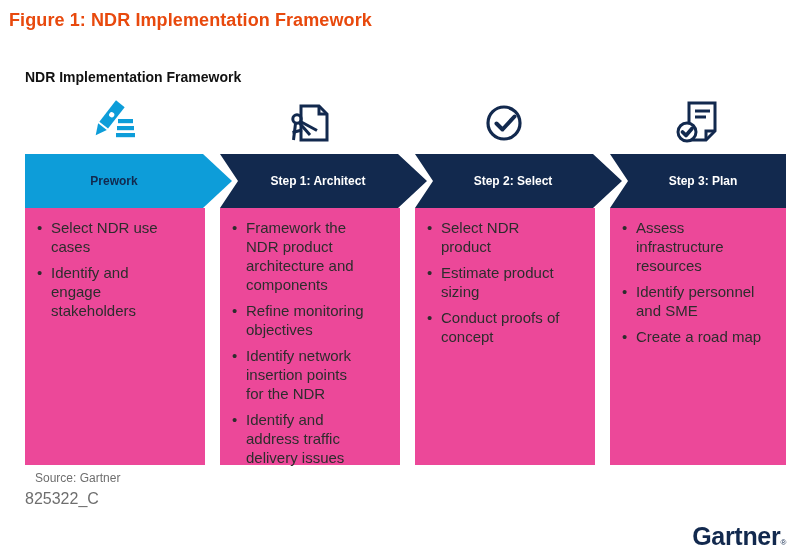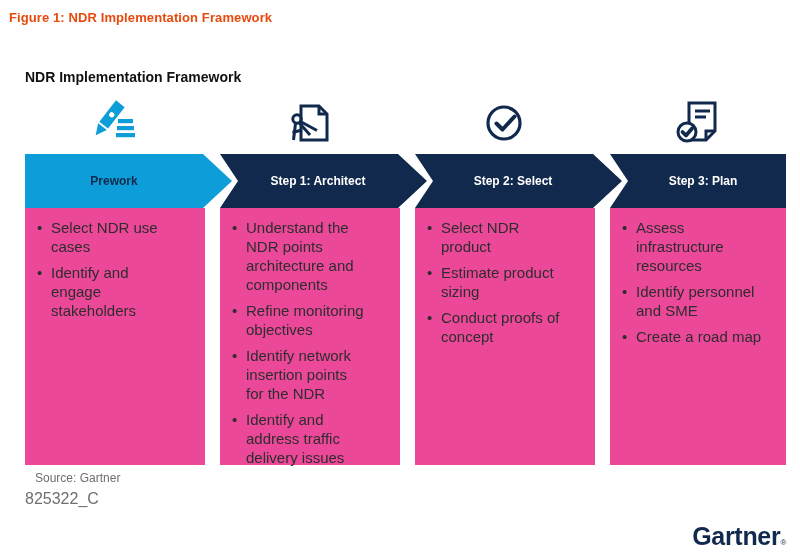--- a/index.html
+++ b/index.html
@@ -3,21 +3,21 @@
 <meta charset="utf-8">
 <style>
   * { margin:0; padding:0; box-sizing:border-box; }
   html,body { background:#ffffff; }
   .page {
     position:relative; width:800px; height:554px; background:#ffffff;
     font-family:"Liberation Sans", sans-serif; overflow:hidden;
   }
   .figure-title {
     position:absolute; left:9px; top:10px;
-    font-size:13px; font-weight:700; color:#E8490D; letter-spacing:0.1px;
+    font-size:18px; font-weight:700; color:#E8490D; letter-spacing:0.1px;
   }
   .diagram-title {
     position:absolute; left:25px; top:69px;
     font-size:14px; font-weight:700; color:#111111;text-align:center;
   }
   
   .icon-cell {
     position:absolute; top:96px; height:54px; width:180px;
     display:flex; align-items:center; justify-content:center;
   }
@@ -149,21 +149,21 @@
   <div class="panel p1">
     <div class="bullet">
         <span>Select NDR use cases</span>
       </div>
     <div class="bullet">
         <span>Identify and engage stakeholders</span>
       </div>
   </div>
   <div class="panel p2">
     <div class="bullet">
-        <span>Understand the NDR points architecture and components</span>
+        <span>Framework the NDR product architecture and components</span>
       </div>
     <div class="bullet">
         <span>Refine monitoring objectives</span>
       </div>
     <div class="bullet">
         <span>Identify network insertion points for the NDR</span>
       </div>
     <div class="bullet">
         <span>Identify and address traffic delivery issues</span>
       </div>

